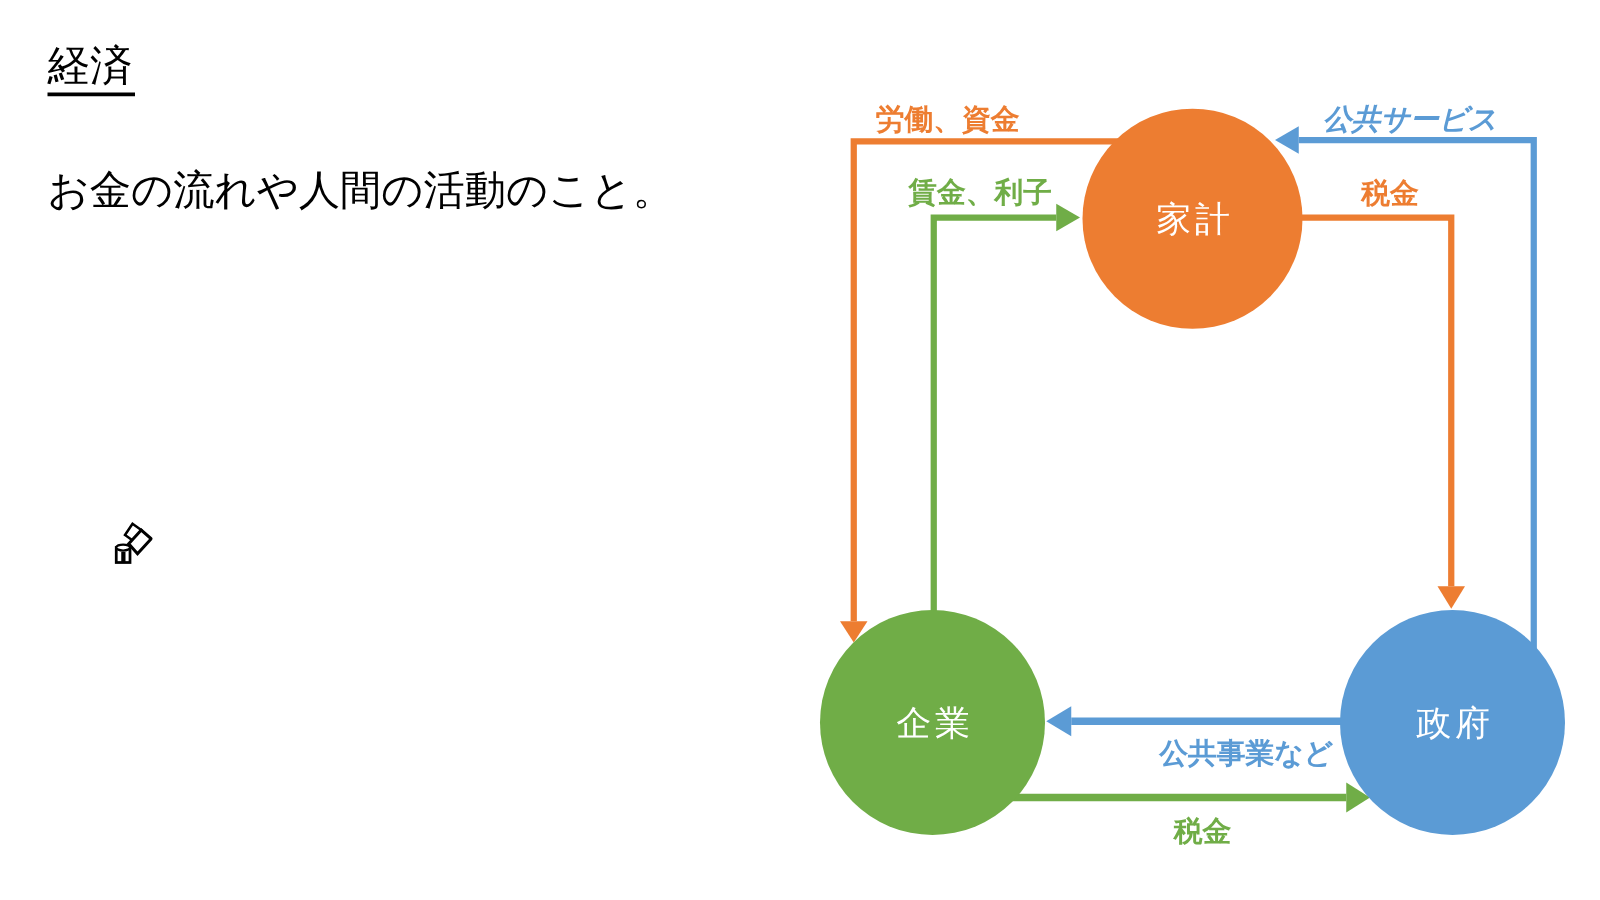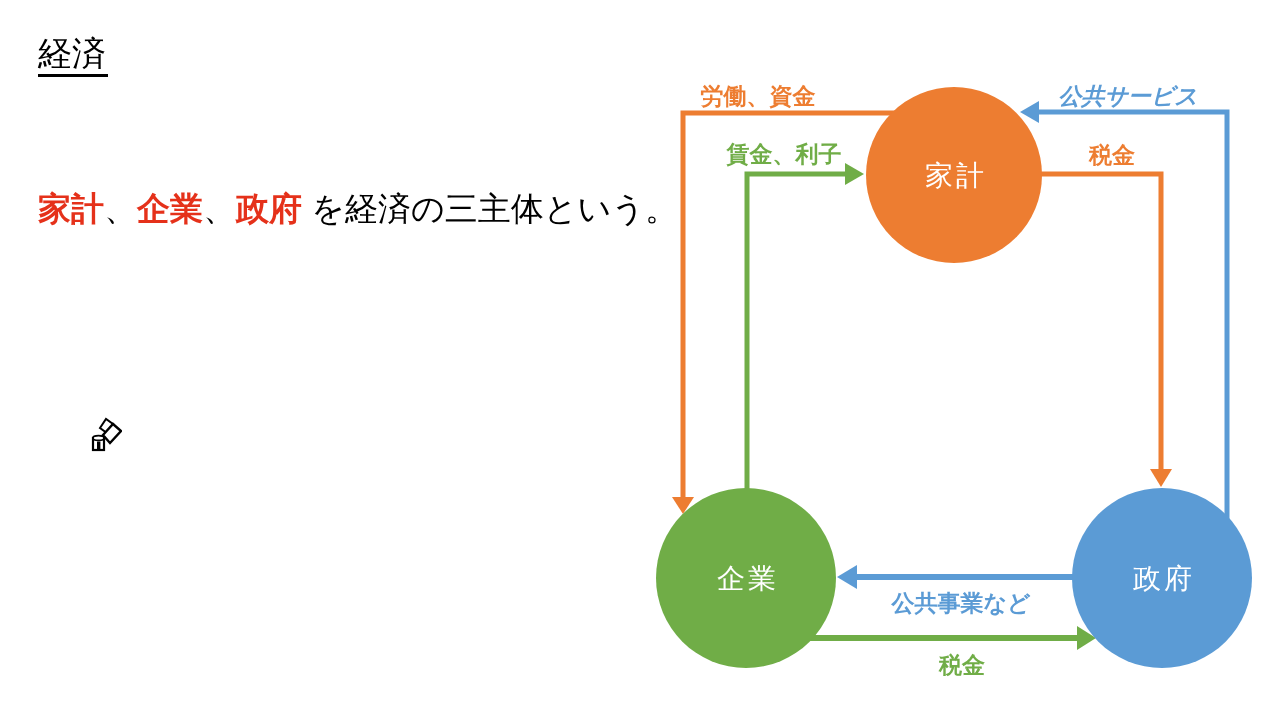--- a/index.html
+++ b/index.html
@@ -55,24 +55,22 @@
   .pen-cursor { position: absolute; left: 90px; top: 414px; }
 </style>
 </head>
 <body>
 
 <div class="slide">
 
   <div class="txt slide-title">経済</div>
 
 
+  <div class="txt body-line2">お金の流れや人間の活動のこと。</div>
 
-  <div class="txt body-line3">
-    <span class="hl" style="color: rgb(229, 49, 26);">家計</span><span>、</span><span class="hl" style="color: rgb(229, 49, 26);">企業</span><span>、</span><span class="hl" style="color: rgb(229, 49, 26);">政府</span><span> を経済の三主体という。</span>
-  </div>
 
   <svg class="diagram-svg" width="1280" height="720" viewBox="0 0 1280 720">
 
     <g>
       <path d="M 930 113 H 683 V 497" fill="none" stroke-width="5" stroke="#ED7D31"></path>
       <polygon points="683,514 672,497 694,497" fill="#ED7D31"></polygon>
     </g>
 
     <g>
       <path d="M 747 510 V 174 H 845" fill="none" stroke-width="5" stroke="#70AD47"></path>
@@ -105,21 +103,21 @@
   </svg>
 
   <div class="dlabel flow-label-0" style="color: rgb(237, 125, 49); text-align: center;">労働、資金</div>
 
   <div class="dlabel flow-label-1" style="color: rgb(112, 173, 71);">賃金、利子</div>
 
   <div class="dlabel flow-label-2" style="color: rgb(91, 155, 213);">公共サービス</div>
 
   <div class="dlabel flow-label-3" style="color: rgb(237, 125, 49);">税金</div>
 
-  <div class="dlabel flow-label-4" style="color: rgb(91, 155, 213);">公共事業など</div>
+  <div class="dlabel flow-label-4" style="color: rgb(91, 155, 213); margin-left: 36px;">公共事業など</div>
 
   <div class="dlabel flow-label-5" style="color: rgb(112, 173, 71);">税金</div>
 
   <div class="node-label node-label-0">家計</div>
   <div class="node-label node-label-1">企業</div>
   <div class="node-label node-label-2">政府</div>
 
 
   <svg class="pen-cursor" width="32" height="40" viewBox="0 0 32 40">
 

